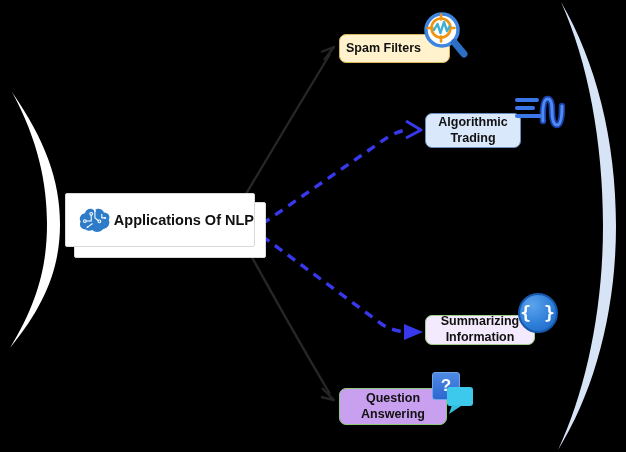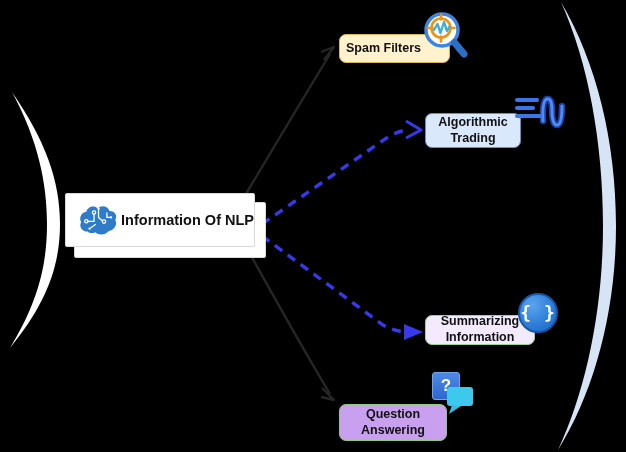--- a/index.html
+++ b/index.html
@@ -8,21 +8,21 @@
   #bglayer{position:absolute;left:0;top:0;width:626px;height:452px;}
 
   
   .node{position:absolute;border-radius:7px;border:1.6px solid #999;
         display:flex;align-items:center;text-align:center;
         font-size:12.5px;font-weight:700;color:#111;line-height:1.25;box-sizing:border-box;}
   .node .lbl{padding:0 6px;}
   #node-spam{left:339px;top:34px;width:111px;height:29px;background:#FFF2CC;border-color:#D6B656;}
   #node-algo{left:425px;top:113px;width:96px;height:35px;background:#DAE8FC;border-color:#6C8EBF;}
   #node-summ{left:425px;top:315px;width:110px;height:30px;background:#F4EAFD;border-color:#9ED08D;}
-  #node-qa{left:339px;top:388px;width:108px;height:37px;background:#C99FF0;border-color:#8FC979;margin-top:16px;}
+  #node-qa{left:339px;top:388px;width:108px;height:37px;background:#C99FF0;border-color:#8FC979;}
 
   
   #center-shadow{position:absolute;left:74px;top:202px;width:190px;height:54px;background:#fff;
                  border:1px solid #d9d9d9;border-radius:2px;}
   #center-node{position:absolute;left:65px;top:193px;width:190px;height:54px;background:#fff;
                border:1px solid #d9d9d9;border-radius:2px;display:flex;align-items:center;
                box-sizing:border-box;padding-left:12px;}
   #center-node .lbl{font-size:14.5px;font-weight:700;color:#111;margin-left:2px;white-space:nowrap;}
 
   
@@ -82,21 +82,21 @@
         <circle cx="25" cy="14.3" r="2.6"></circle>
         <path d="M32 8.5 L32 22 L38 27"></path>
         <circle cx="32" cy="8.5" r="0.8" fill="#fff"></circle>
         <circle cx="40.5" cy="28.5" r="2.6"></circle>
         <path d="M45 15 L45 22 L51 22"></path>
         <circle cx="51.5" cy="22" r="0.8" fill="#fff"></circle>
         <path d="M20 38 L27 33"></path>
         <circle cx="18" cy="39.5" r="0.8" fill="#fff"></circle>
       </g>
     </svg>
-    <span class="lbl">Information Of NLP</span>
+    <span class="lbl">Applications Of NLP</span>
   </div>
 
   <div class="node" id="node-spam">
     <span class="lbl">Spam Filters</span>
   </div>
 
   <div class="node" id="node-algo">
     <span class="lbl">Algorithmic Trading</span>
   </div>
 

